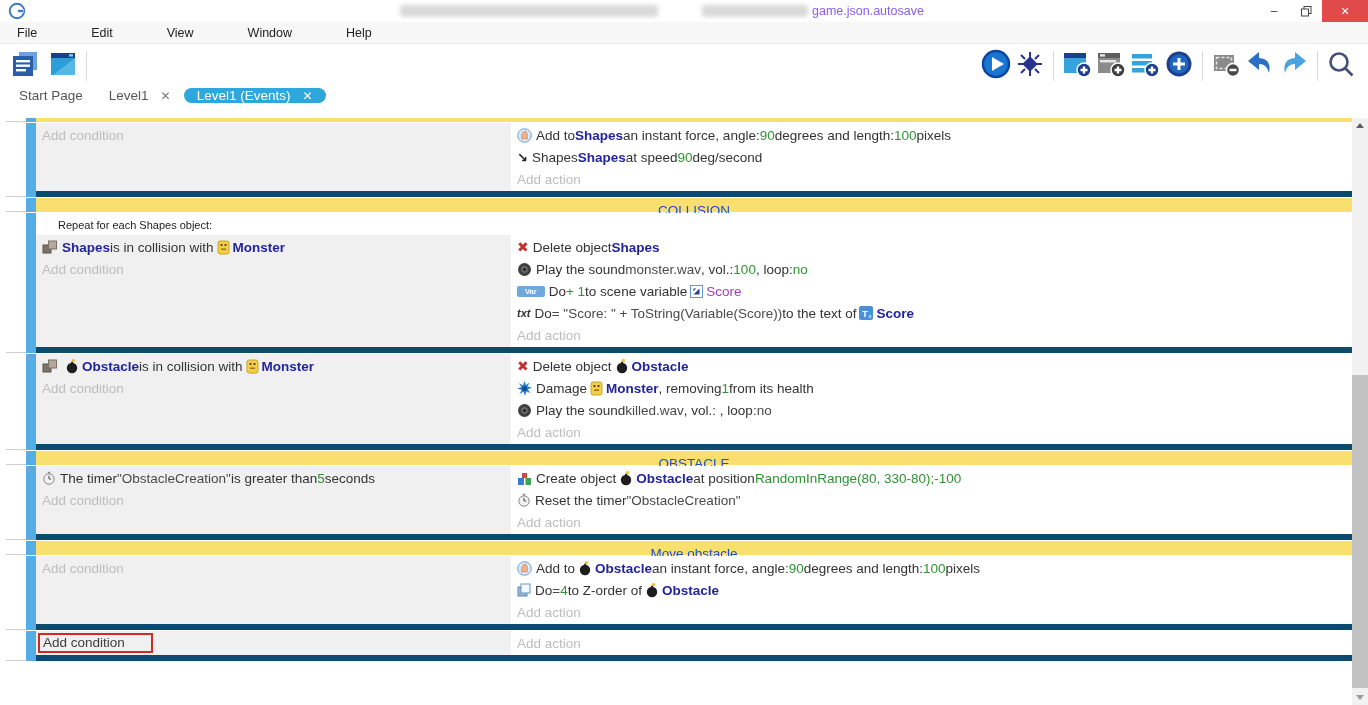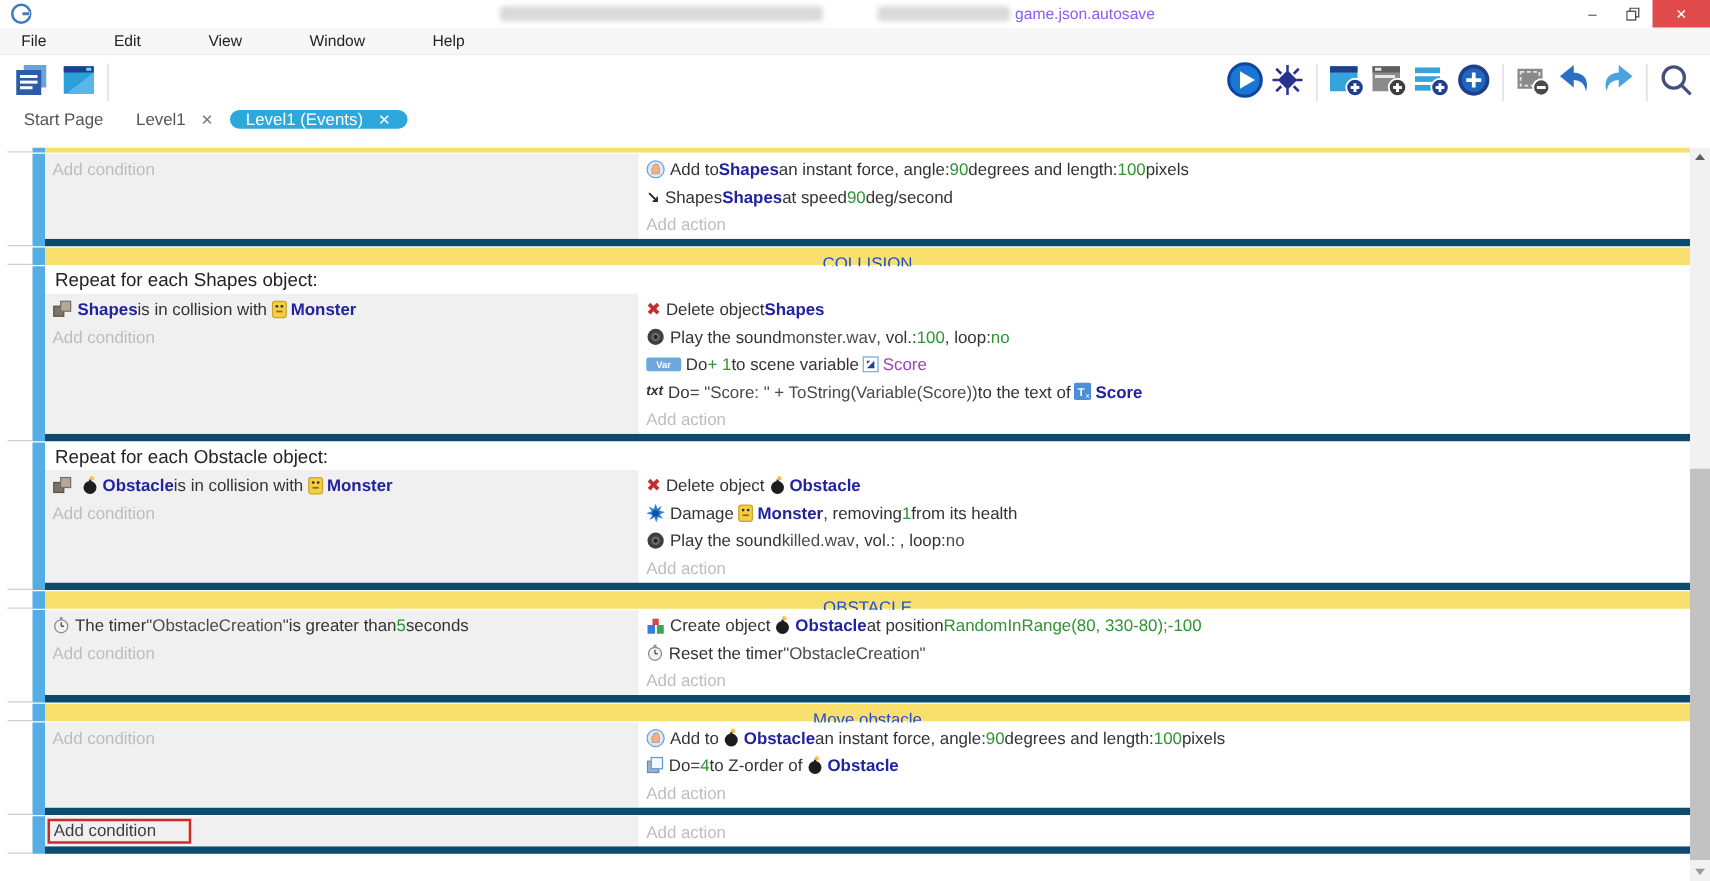--- a/index.html
+++ b/index.html
@@ -33,21 +33,21 @@
   .tab.active { background:var(--accent-blue,#2EA7DD); color:#fff;border-radius:15px; }
   .tab.active .tab-close { color:#fff; }
   
   .sheet { position:relative; height:587px; background:#fff; padding-left:26px; padding-right:16px; overflow:hidden; }
   .ev-row { position:relative; display:flex; margin-bottom:1px; }
   .ev-row::before { content:""; position:absolute; left:-20px; bottom:0; width:20px; height:1px; background:#cfcfcf; }
   .bluebar { width:10px; background:var(--event-bar,#54ADE4); flex:none; }
   .ev-body { flex:1; border-bottom:6px solid #0c4a6e; min-width:0; }
   .ev-body.clip { background:var(--comment-yellow,#F9E06E); height:4px; border-bottom:none; }
   .ev-body.comment { background:var(--comment-yellow,#F9E06E); padding:3px 8px; font-size:13.5px; color:#1d4ed8; line-height:20px; height:14px; border-bottom:none;text-align:center; }
-  .evt-header { padding:2px 6px 0 8px; height:22px; font-size:15px; color:#222; line-height:20px; background:#fff; }
+  .evt-header { padding:2px 6px 0 22px; height:22px; font-size:11px; color:#222; line-height:20px; background:#fff; }
   .cols { display:flex; align-items:stretch; }
   .conds { width:475px; flex:none; background:#F0F0F0; padding:1px 0; }
   .acts { flex:1; background:#fff; padding:1px 0; min-width:0; }
   .line { display:flex; align-items:center; padding:0 6px; height:22px; font-size:13.5px; white-space:nowrap; overflow:hidden; }
   .line .licon { display:inline-flex; align-items:center; margin-right:4px; flex:none; }
   .line .iicon { display:inline-flex; align-items:center; margin:0 3px; flex:none; }
   .ph { color:#BDBDBD; }
   .ph.dark { color:#3c3c3c; }
   .seg-t { color:#333; }
   .seg-obj { color:var(--object-link,#2323A0); font-weight:bold; }
@@ -347,21 +347,20 @@
             <div class="line">
               <span class="ph">Add action</span>
             </div>
           </div>
         </div>
       </div>
     </div>
     <div class="ev-row">
       <div class="bluebar"></div>
       <div class="ev-body">
-        <div class="evt-header">Repeat for each Obstacle object:</div>
         <div class="cols">
           <div class="conds">
             <div class="line">
               <span class="licon">
                 <svg width="16" height="14" viewBox="0 0 16 14">
                   <rect x="1" y="5" width="8" height="8" fill="#7d7468" stroke="#5a5248"></rect>
                   <rect x="6.5" y="1" width="8" height="8" fill="#b3a899" stroke="#7a7164"></rect>
                 </svg>
               </span>
               <span class="iicon">

